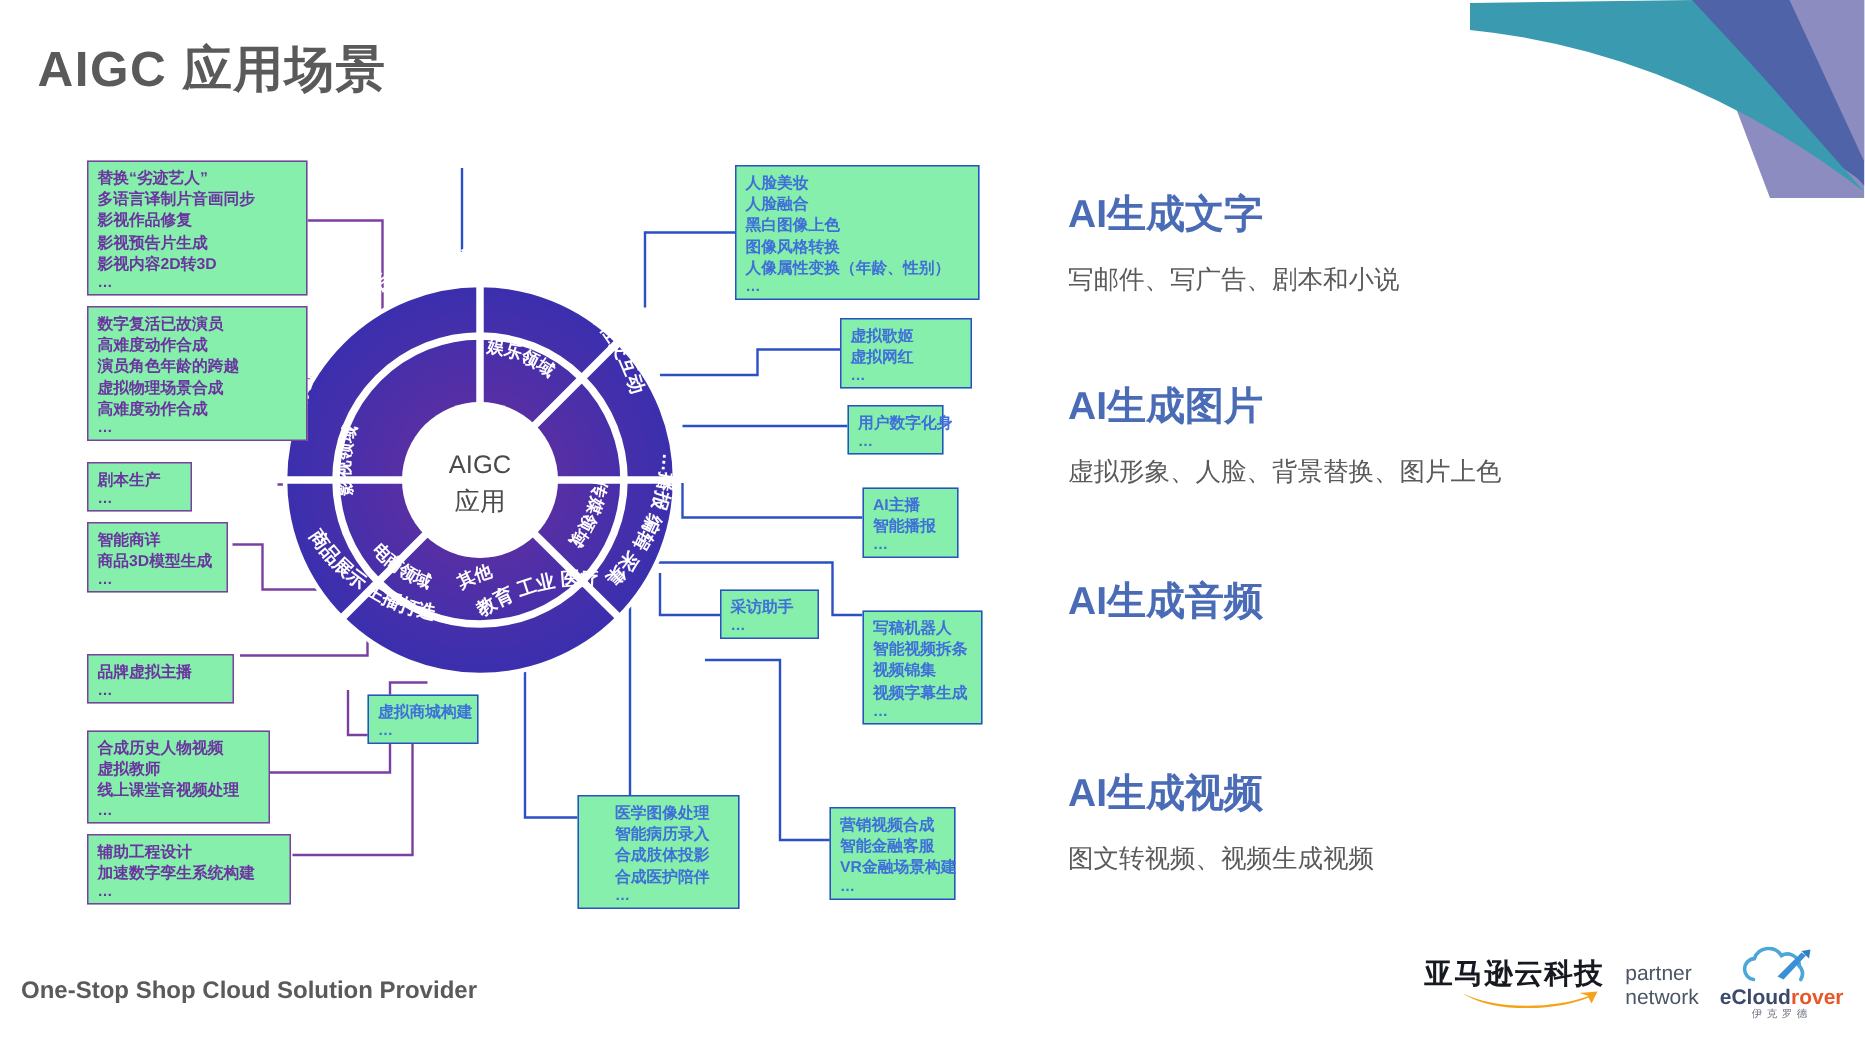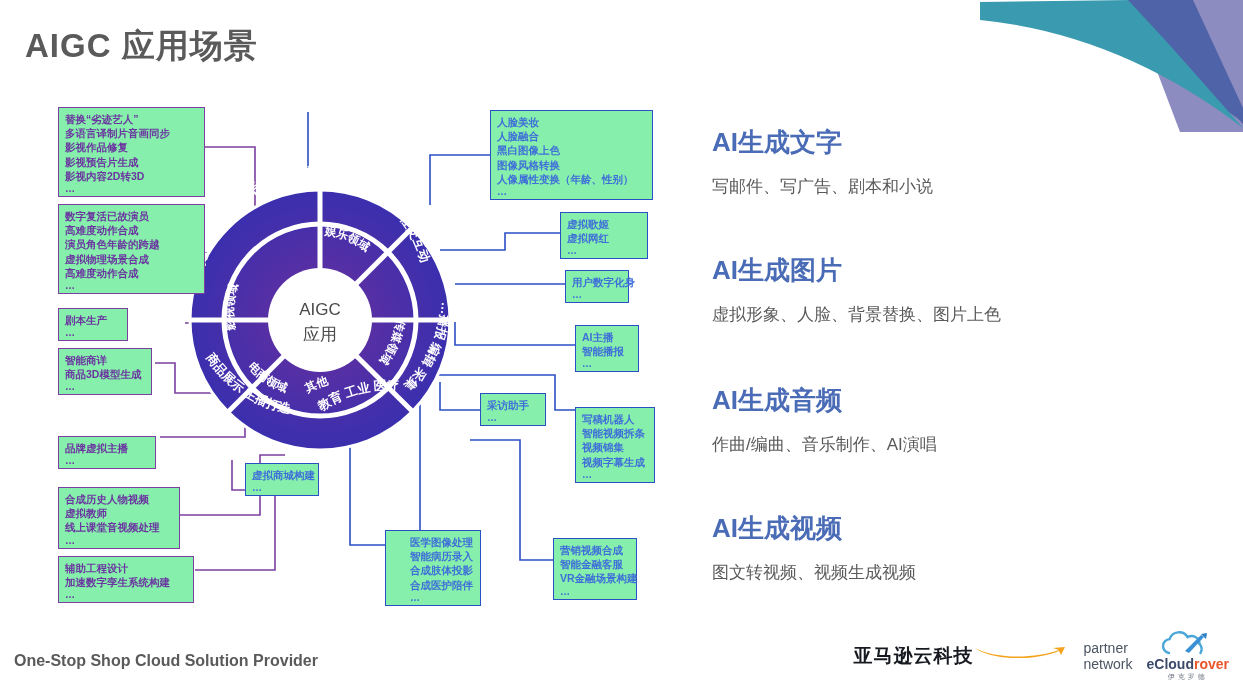--- a/index.html
+++ b/index.html
@@ -47,21 +47,21 @@
     position:absolute;left:712px;
     font-size:17px;color:#5a5a5a;white-space:nowrap;
   }
 
   
   #footer-tagline{
     position:absolute;left:14px;top:652px;
     font-size:16px;color:#5a5a5a;font-weight:600;white-space:nowrap;
   }
   #footer-logos{position:absolute;right:14px;top:628px;height:56px;display:flex;align-items:center;gap:14px;}
-  .aws-logo{display:flex;flex-direction:row;align-items:flex-start;}
+  .aws-logo{display:flex;flex-direction:column;align-items:flex-end;}
   .aws-cn{font-size:19px;font-weight:bold;color:#16191f;letter-spacing:1px;line-height:20px;}
   .aws-smile{width:96px;height:12px;}
   .aws-partner{font-size:14px;color:#4b5563;line-height:16px;}
   .ecloud{display:flex;flex-direction:column;align-items:center;}
   .ecloud-word{font-size:14px;font-weight:bold;line-height:15px;}
   .ecloud-word .e1{color:#3b4a6b;}
   .ecloud-word .e2{color:#e8562a;}
   .ecloud-cn{font-size:7px;color:#6b7280;letter-spacing:3px;line-height:9px;}
 </style>
 </head>
@@ -273,21 +273,21 @@
   </div>
 
   <div class="callout blue" style="left:575px;top:407px;width:80px;">
     <span class="ln">写稿机器人</span>
     <span class="ln">智能视频拆条</span>
     <span class="ln">视频锦集</span>
     <span class="ln">视频字幕生成</span>
     <span class="dots">…</span>
   </div>
 
-  <div class="callout blue" style="left:385px;top:530px;width:96px;padding-left:24px;">
+  <div class="callout blue" style="left:385px;top:530px;width:108px;padding-left:24px;">
     <span class="ln">医学图像处理</span>
     <span class="ln">智能病历录入</span>
     <span class="ln">合成肢体投影</span>
     <span class="ln">合成医护陪伴</span>
     <span class="dots">…</span>
   </div>
 
   <div class="callout blue" style="left:553px;top:538px;width:84px;">
     <span class="ln">营销视频合成</span>
     <span class="ln">智能金融客服</span>
@@ -295,21 +295,20 @@
     <span class="dots">…</span>
   </div>
 
   <div class="rc-head" style="top:125px;">AI生成文字</div>
   <div class="rc-sub" style="top:175px;">写邮件、写广告、剧本和小说</div>
 
   <div class="rc-head" style="top:253px;">AI生成图片</div>
   <div class="rc-sub" style="top:303px;">虚拟形象、人脸、背景替换、图片上色</div>
 
   <div class="rc-head" style="top:383px;">AI生成音频</div>
-  <div class="rc-sub" style="top:433px;">作曲/编曲、音乐制作、AI演唱</div>
 
   <div class="rc-head" style="top:511px;">AI生成视频</div>
   <div class="rc-sub" style="top:561px;">图文转视频、视频生成视频</div>
 
   <div id="footer-tagline">One-Stop Shop Cloud Solution Provider</div>
 
   <div id="footer-logos">
     <div class="aws-logo">
       <div class="aws-cn">亚马逊云科技</div>
       <svg class="aws-smile" viewBox="0 0 96 12">

